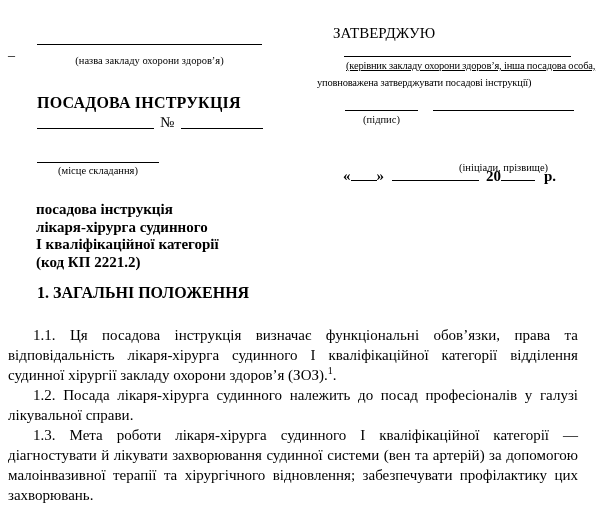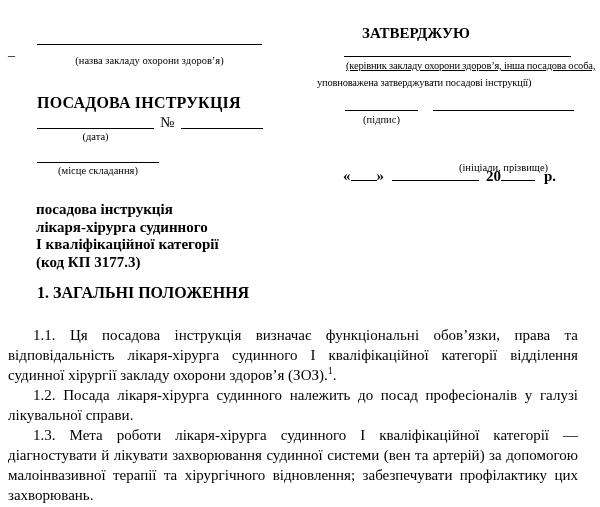--- a/index.html
+++ b/index.html
@@ -22,21 +22,21 @@
     display: inline-block;
     border-bottom: 1px solid #000000;
     height: 13px;
     vertical-align: baseline;
   }
   
   .facility-line { left: 37px; top: 37px; width: 225px; height: 7px; }
   .margin-dash { left: 8px; top: 48px; font-size: 14px; }
   .facility-label { left: 37px; top: 55px; width: 225px; }
   
-  .approve-title { left: 362px; top: 25px; font-size: 15px; font-weight: bold; }
+  .approve-title { left: 333px; top: 25px; font-size: 15px; }
   .approve-line { left: 344px; top: 49px; width: 227px; height: 7px; }
   .approve-note1 { left: 346px; top: 60px; width: 309px; text-decoration: underline; }
   .approve-note2 { left: 317px; top: 77px; width: 240px; }
   
   .doc-title { left: 37px; top: 94px; font-size: 16px; letter-spacing: 0.2px; }
   .date-blank { left: 37px; top: 121px; width: 117px; height: 7px; }
   .numero { left: 160px; top: 114px; font-size: 15px; }
   .number-blank { left: 181px; top: 121px; width: 82px; height: 7px; }
   .date-label { left: 37px; top: 131px; width: 117px; }
   .place-blank { left: 37px; top: 155px; width: 122px; height: 7px; }
@@ -78,36 +78,35 @@
 
   <div class="abs approve-title">ЗАТВЕРДЖУЮ</div>
   <div class="abs approve-line bline"></div>
   <div class="abs approve-note1 small tight">(керівник закладу охорони здоров’я, інша посадова особа,</div>
   <div class="abs approve-note2 small tight">уповноважена затверджувати посадові інструкції)</div>
 
   <div class="abs doc-title bold">ПОСАДОВА ІНСТРУКЦІЯ</div>
   <div class="abs date-blank bline"></div>
   <div class="abs numero">№</div>
   <div class="abs number-blank bline"></div>
-  <div class="abs date-label small center">(дата)</div>
   <div class="abs place-blank bline"></div>
   <div class="abs place-label small center">(місце складання)</div>
 
   <div class="abs sig-blank bline"></div>
   <div class="abs initials-blank bline"></div>
   <div class="abs sig-label small center">(підпис)</div>
   <div class="abs initials-label small center">(ініціали, прізвище)</div>
 
   <div class="abs date-row"><span>«</span><span class="u w26"></span><span>»</span><span class="u w87"></span><span>20</span><span class="u w34"></span><span>р.</span></div>
 
   <div class="abs subject bold">
     <div>посадова інструкція</div>
     <div>лікаря-хірурга судинного</div>
     <div>І кваліфікаційної категорії</div>
-    <div>(код КП 3177.3)</div>
+    <div>(код КП 2221.2)</div>
   </div>
 
   <div class="abs section-heading bold">1. ЗАГАЛЬНІ ПОЛОЖЕННЯ</div>
 
   <div class="abs body-text">
     <p><span>1.1. Ця посадова інструкція визначає функціональні обов’язки, права та відповідальність лікаря-хірурга судинного І кваліфікаційної категорії відділення судинної хірургії закладу охорони здоров’я (ЗОЗ).</span><sup>1</sup><span>.</span></p>
     <p>1.2. Посада лікаря-хірурга судинного належить до посад професіоналів у галузі лікувальної справи.</p>
     <p>1.3. Мета роботи лікаря-хірурга судинного І кваліфікаційної категорії — діагностувати й лікувати захворювання судинної системи (вен та артерій) за допомогою малоінвазивної терапії та хірургічного відновлення; забезпечувати профілактику цих захворювань.</p>
   </div>
 

